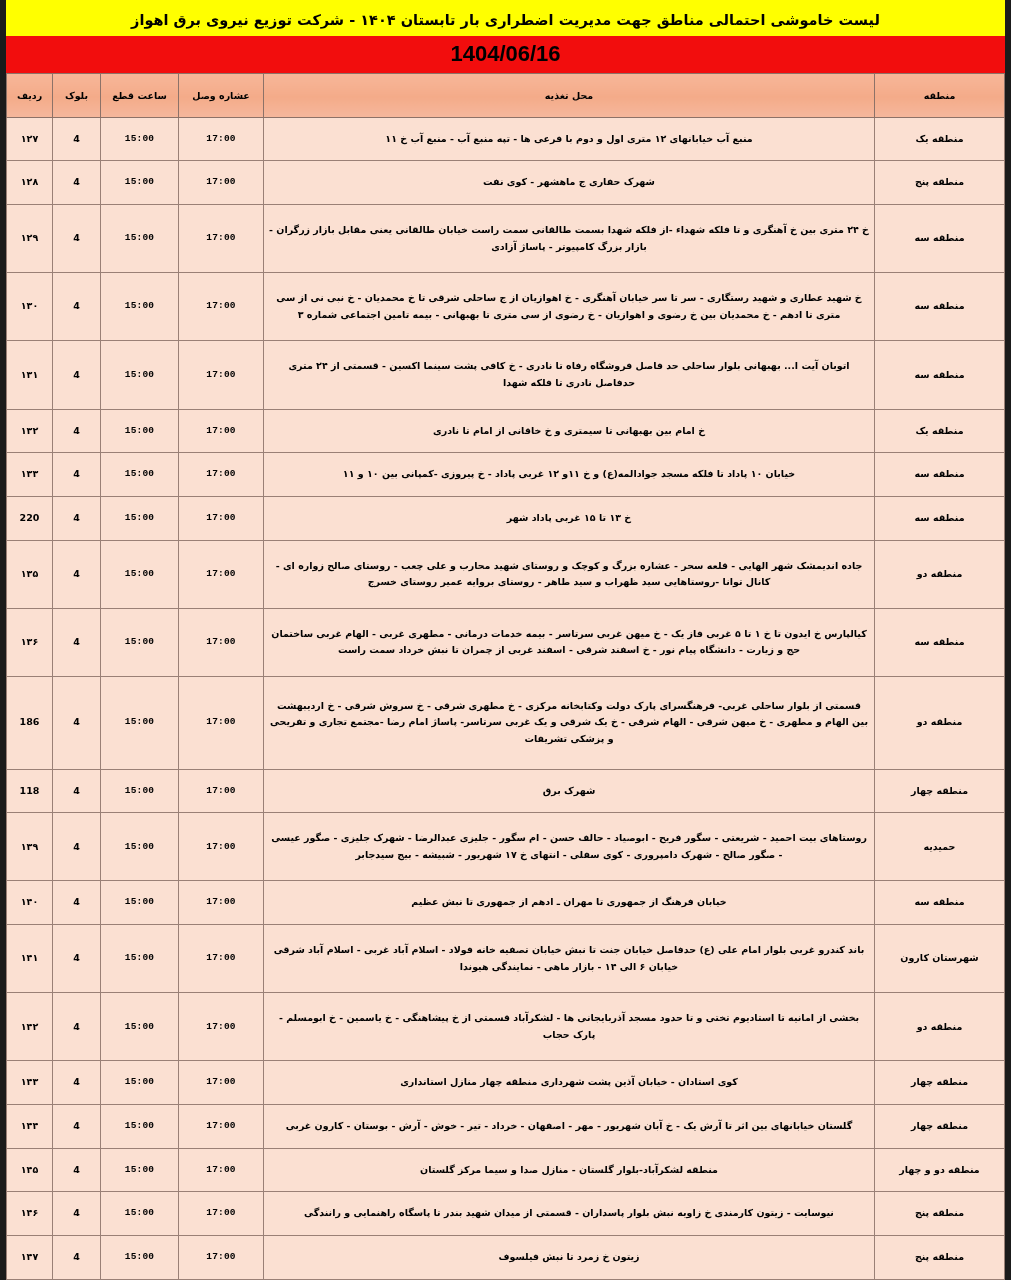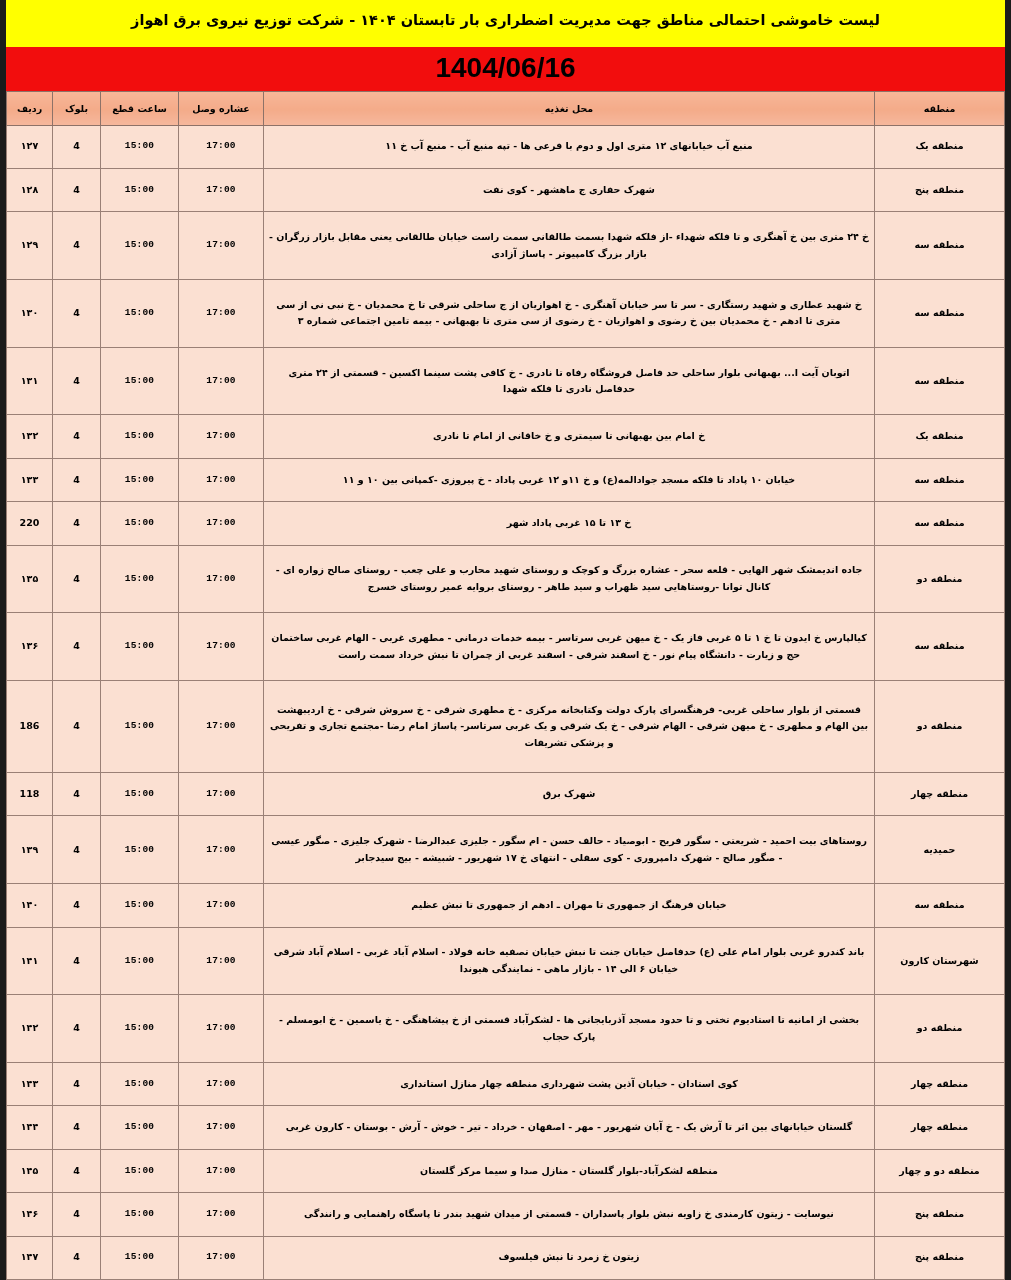--- a/index.html
+++ b/index.html
@@ -40,32 +40,32 @@
   }
 
   
   .banner-title {
     background: #ffff00;
     color: #000000;
     text-align: center;
     font-weight: bold;
     font-size: 14.5px;
     letter-spacing: 0;
-    padding: 12px 8px 17px;
+    padding: 12px 8px 6px;
     line-height: 1.2;
     border-bottom: 1px solid #ffff00;
   }
 
   
   .banner-date {
     background: #f20d0d;
     color: #000000;
     text-align: center;
     font-weight: bold;
-    font-size: 28px;
+    font-size: 22px;
     padding: 5px 8px 6px;
     line-height: 1.15;
     direction: ltr;
     font-family: "Liberation Sans", sans-serif;
   }
 
   
   table.outage {
     width: 100%;
     border-collapse: collapse;
@@ -77,21 +77,21 @@
     border: 1px solid #9a8076;
     text-align: center;
     vertical-align: middle;
     color: #000000;
   }
   table.outage thead th {
     background: linear-gradient(180deg, #f7b799 0%, #f4ab89 55%, #f5b79c 100%);
     font-size: 9.5px;
     font-weight: bold;
     padding: 8px 2px;
-    height: 34px;
+    height: 44px;
     border-color: #8d7268;
   }
   table.outage tbody td {
     background: #fbe0d2;
     font-size: 9.5px;
     font-weight: bold;
     padding: 6px 5px;
     line-height: 1.75;
   }
   

